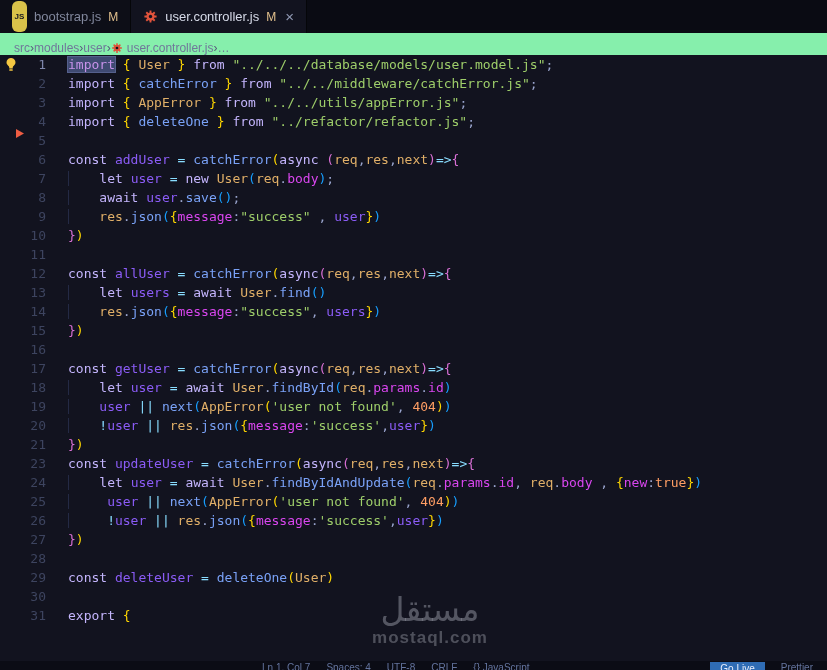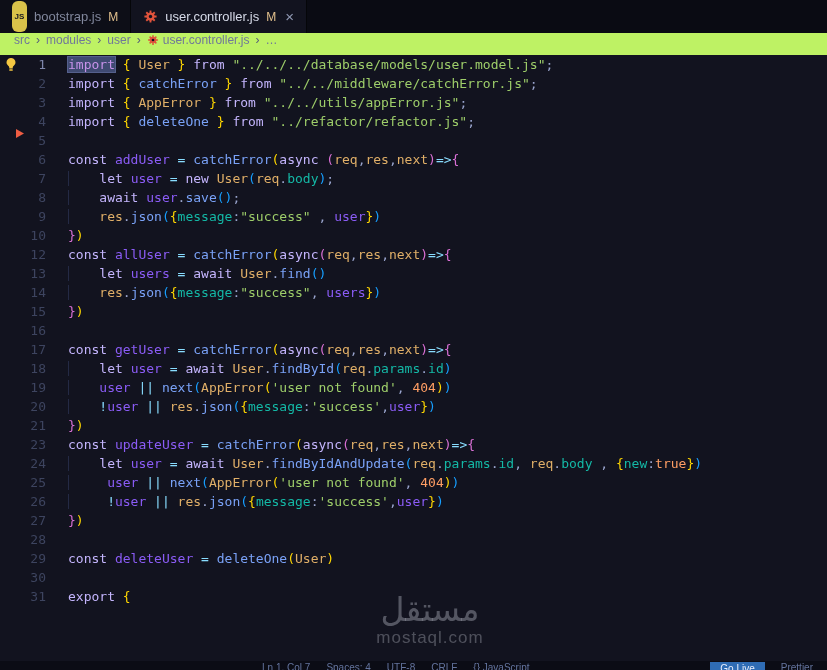--- a/index.html
+++ b/index.html
@@ -9,53 +9,53 @@
   
   .tab-bar{position:absolute;top:0;left:0;right:0;height:33px;background:#0a0b13;display:flex;align-items:stretch;}
   .tab{display:flex;align-items:center;gap:7px;padding:0 12px;font-size:13px;color:#81879c;background:#0d0e17;border-right:1px solid #050609;cursor:pointer;}
   .tab.active{background:#12131f;color:#d6dae8;}
   .js-icon{width:15px;height:31px;background:#d9c24a;border-radius:6px;color:#15161f;font-size:8px;font-weight:bold;display:flex;align-items:center;justify-content:center;flex:none;font-family:"Liberation Sans",sans-serif;}
   .mod{color:#e2c08d;font-size:12px;}
   .close{color:#9099b4;font-size:15px;line-height:1;margin-left:2px;}
   .gear-wrap{display:flex;align-items:center;flex:none;}
 
   
-  .breadcrumbs{position:absolute;top:33px;left:0;right:0;height:22px;display:flex;align-items:flex-start;gap:6px;padding-left:14px;font-size:12px;color:#70779a;background:#bef264;}
+  .breadcrumbs{position:absolute;top:33px;left:0;right:0;height:22px;display:flex;align-items:flex-end;padding-left:14px;font-size:12px;color:#70779a;background:#86efac;}
   .breadcrumbs .sep{color:#565c7a;font-size:12px;}
   .breadcrumbs .bc{cursor:pointer;display:flex;align-items:center;gap:4px;}
 
   
   .editor{position:absolute;top:55px;left:0;right:0;bottom:9px;overflow:hidden;font-family:"DejaVu Sans Mono",monospace;font-size:13px;line-height:19px;background:#12131f;}
   .code-line{display:flex;height:19px;white-space:pre;}
   .line-num{width:46px;flex:none;text-align:right;color:#3d445f;user-select:none;}
   .line-num.active{color:#7e86ab;}
   .line-text{padding-left:22px;}
 
   .t-k{color:#c4b5fd}
   .t-ksel{color:#c792ea;background:#3f4a72;box-shadow:0 0 0 1px #55608c;}
   .t-s{color:#9ece6a}
   .t-f{color:#7aa2f7}
   .t-y{color:#e0af68}
-  .t-t{color:#14b8a6}
+  .t-t{color:#d946ef}
   .t-n{color:#ff9e64}
   .t-o{color:#89ddff}
   .t-v{color:#8b5cf6}
   .t-d{color:#9aa5ce}
   .t-i{box-shadow:inset 1px 0 0 #242a45;}
   .t-b1{color:#ffd700}
   .t-b2{color:#da70d6}
   .t-b3{color:#179fff}
 
   .bulb{position:absolute;left:4px;top:2px;}
   .red-arrow{position:absolute;left:15px;top:70px;}
 
   
   .watermark{position:absolute;left:330px;top:592px;width:200px;text-align:center;pointer-events:none;z-index:5;}
   .wm-ar{font-family:"DejaVu Sans",sans-serif;font-size:33px;line-height:36px;color:rgba(214,218,230,0.34);}
-  .wm-en{font-family:"Liberation Sans",sans-serif;font-size:17px;letter-spacing:1px;color:rgba(214,218,230,0.30);}
+  .wm-en{font-family:"Liberation Sans",sans-serif;font-size:17px;letter-spacing:1px;color:rgba(214,218,230,0.30);font-weight:bold;}
 
   
   .status{position:absolute;left:0;right:0;bottom:0;height:9px;background:#0b0c15;overflow:hidden;z-index:6;}
   .status-inner{display:flex;align-items:flex-start;height:22px;padding-top:1px;font-size:10px;color:#64749e;gap:16px;}
   .status-inner .first{margin-left:262px;}
   .status-inner .spacer{flex:1;}
   .st{white-space:nowrap;cursor:pointer;}
   .st.badge{background:#2f6cb4;color:#e8eefc;padding:1px 10px 6px 10px;}
   .st.right-pad{margin-right:14px;}
 </style>
@@ -121,20 +121,21 @@
         <div class="code-line"><div class="line-num active">1</div><div class="line-text"><span class="t-ksel">import</span><span class="t-d"> </span><span class="t-b1">{</span><span class="t-d"> </span><span class="t-y">User</span><span class="t-d"> </span><span class="t-b1">}</span><span class="t-d"> </span><span class="t-k">from</span><span class="t-d"> </span><span class="t-s">"../../../database/models/user.model.js"</span><span class="t-d">;</span></div></div>
         <div class="code-line"><div class="line-num">2</div><div class="line-text"><span class="t-k">import</span><span class="t-d"> </span><span class="t-b1">{</span><span class="t-d"> </span><span class="t-f">catchError</span><span class="t-d"> </span><span class="t-b1">}</span><span class="t-d"> </span><span class="t-k">from</span><span class="t-d"> </span><span class="t-s">"../../middleware/catchError.js"</span><span class="t-d">;</span></div></div>
         <div class="code-line"><div class="line-num">3</div><div class="line-text"><span class="t-k">import</span><span class="t-d"> </span><span class="t-b1">{</span><span class="t-d"> </span><span class="t-y">AppError</span><span class="t-d"> </span><span class="t-b1">}</span><span class="t-d"> </span><span class="t-k">from</span><span class="t-d"> </span><span class="t-s">"../../utils/appError.js"</span><span class="t-d">;</span></div></div>
         <div class="code-line"><div class="line-num">4</div><div class="line-text"><span class="t-k">import</span><span class="t-d"> </span><span class="t-b1">{</span><span class="t-d"> </span><span class="t-f">deleteOne</span><span class="t-d"> </span><span class="t-b1">}</span><span class="t-d"> </span><span class="t-k">from</span><span class="t-d"> </span><span class="t-s">"../refactor/refactor.js"</span><span class="t-d">;</span></div></div>
         <div class="code-line"><div class="line-num">5</div><div class="line-text"></div></div>
         <div class="code-line"><div class="line-num">6</div><div class="line-text"><span class="t-k">const</span><span class="t-d"> </span><span class="t-v">addUser</span><span class="t-d"> </span><span class="t-o">=</span><span class="t-d"> </span><span class="t-f">catchError</span><span class="t-b1">(</span><span class="t-k">async</span><span class="t-d"> </span><span class="t-b2">(</span><span class="t-y">req</span><span class="t-d">,</span><span class="t-y">res</span><span class="t-d">,</span><span class="t-y">next</span><span class="t-b2">)</span><span class="t-o">=&gt;</span><span class="t-b2">{</span></div></div>
         <div class="code-line"><div class="line-num">7</div><div class="line-text"><span class="t-i">    </span><span class="t-k">let</span><span class="t-d"> </span><span class="t-v">user</span><span class="t-d"> </span><span class="t-o">=</span><span class="t-d"> </span><span class="t-k">new</span><span class="t-d"> </span><span class="t-y">User</span><span class="t-b3">(</span><span class="t-y">req</span><span class="t-d">.</span><span class="t-t">body</span><span class="t-b3">)</span><span class="t-d">;</span></div></div>
         <div class="code-line"><div class="line-num">8</div><div class="line-text"><span class="t-i">    </span><span class="t-k">await</span><span class="t-d"> </span><span class="t-v">user</span><span class="t-d">.</span><span class="t-f">save</span><span class="t-b3">(</span><span class="t-b3">)</span><span class="t-d">;</span></div></div>
         <div class="code-line"><div class="line-num">9</div><div class="line-text"><span class="t-i">    </span><span class="t-y">res</span><span class="t-d">.</span><span class="t-f">json</span><span class="t-b3">(</span><span class="t-b1">{</span><span class="t-t">message</span><span class="t-d">:</span><span class="t-s">"success"</span><span class="t-d"> , </span><span class="t-v">user</span><span class="t-b1">}</span><span class="t-b3">)</span></div></div>
         <div class="code-line"><div class="line-num">10</div><div class="line-text"><span class="t-b2">}</span><span class="t-b1">)</span></div></div>
+        <div class="code-line"><div class="line-num">11</div><div class="line-text"></div></div>
         <div class="code-line"><div class="line-num">12</div><div class="line-text"><span class="t-k">const</span><span class="t-d"> </span><span class="t-v">allUser</span><span class="t-d"> </span><span class="t-o">=</span><span class="t-d"> </span><span class="t-f">catchError</span><span class="t-b1">(</span><span class="t-k">async</span><span class="t-b2">(</span><span class="t-y">req</span><span class="t-d">,</span><span class="t-y">res</span><span class="t-d">,</span><span class="t-y">next</span><span class="t-b2">)</span><span class="t-o">=&gt;</span><span class="t-b2">{</span></div></div>
         <div class="code-line"><div class="line-num">13</div><div class="line-text"><span class="t-i">    </span><span class="t-k">let</span><span class="t-d"> </span><span class="t-v">users</span><span class="t-d"> </span><span class="t-o">=</span><span class="t-d"> </span><span class="t-k">await</span><span class="t-d"> </span><span class="t-y">User</span><span class="t-d">.</span><span class="t-f">find</span><span class="t-b3">(</span><span class="t-b3">)</span></div></div>
         <div class="code-line"><div class="line-num">14</div><div class="line-text"><span class="t-i">    </span><span class="t-y">res</span><span class="t-d">.</span><span class="t-f">json</span><span class="t-b3">(</span><span class="t-b1">{</span><span class="t-t">message</span><span class="t-d">:</span><span class="t-s">"success"</span><span class="t-d">, </span><span class="t-v">users</span><span class="t-b1">}</span><span class="t-b3">)</span></div></div>
         <div class="code-line"><div class="line-num">15</div><div class="line-text"><span class="t-b2">}</span><span class="t-b1">)</span></div></div>
         <div class="code-line"><div class="line-num">16</div><div class="line-text"></div></div>
         <div class="code-line"><div class="line-num">17</div><div class="line-text"><span class="t-k">const</span><span class="t-d"> </span><span class="t-v">getUser</span><span class="t-d"> </span><span class="t-o">=</span><span class="t-d"> </span><span class="t-f">catchError</span><span class="t-b1">(</span><span class="t-k">async</span><span class="t-b2">(</span><span class="t-y">req</span><span class="t-d">,</span><span class="t-y">res</span><span class="t-d">,</span><span class="t-y">next</span><span class="t-b2">)</span><span class="t-o">=&gt;</span><span class="t-b2">{</span></div></div>
         <div class="code-line"><div class="line-num">18</div><div class="line-text"><span class="t-i">    </span><span class="t-k">let</span><span class="t-d"> </span><span class="t-v">user</span><span class="t-d"> </span><span class="t-o">=</span><span class="t-d"> </span><span class="t-k">await</span><span class="t-d"> </span><span class="t-y">User</span><span class="t-d">.</span><span class="t-f">findById</span><span class="t-b3">(</span><span class="t-y">req</span><span class="t-d">.</span><span class="t-t">params</span><span class="t-d">.</span><span class="t-t">id</span><span class="t-b3">)</span></div></div>
         <div class="code-line"><div class="line-num">19</div><div class="line-text"><span class="t-i">    </span><span class="t-v">user</span><span class="t-d"> </span><span class="t-o">||</span><span class="t-d"> </span><span class="t-f">next</span><span class="t-b3">(</span><span class="t-y">AppError</span><span class="t-b1">(</span><span class="t-s">'user not found'</span><span class="t-d">, </span><span class="t-n">404</span><span class="t-b1">)</span><span class="t-b3">)</span></div></div>
         <div class="code-line"><div class="line-num">20</div><div class="line-text"><span class="t-i">    </span><span class="t-o">!</span><span class="t-v">user</span><span class="t-d"> </span><span class="t-o">||</span><span class="t-d"> </span><span class="t-y">res</span><span class="t-d">.</span><span class="t-f">json</span><span class="t-b3">(</span><span class="t-b1">{</span><span class="t-t">message</span><span class="t-d">:</span><span class="t-s">'success'</span><span class="t-d">,</span><span class="t-v">user</span><span class="t-b1">}</span><span class="t-b3">)</span></div></div>
         <div class="code-line"><div class="line-num">21</div><div class="line-text"><span class="t-b2">}</span><span class="t-b1">)</span></div></div>

